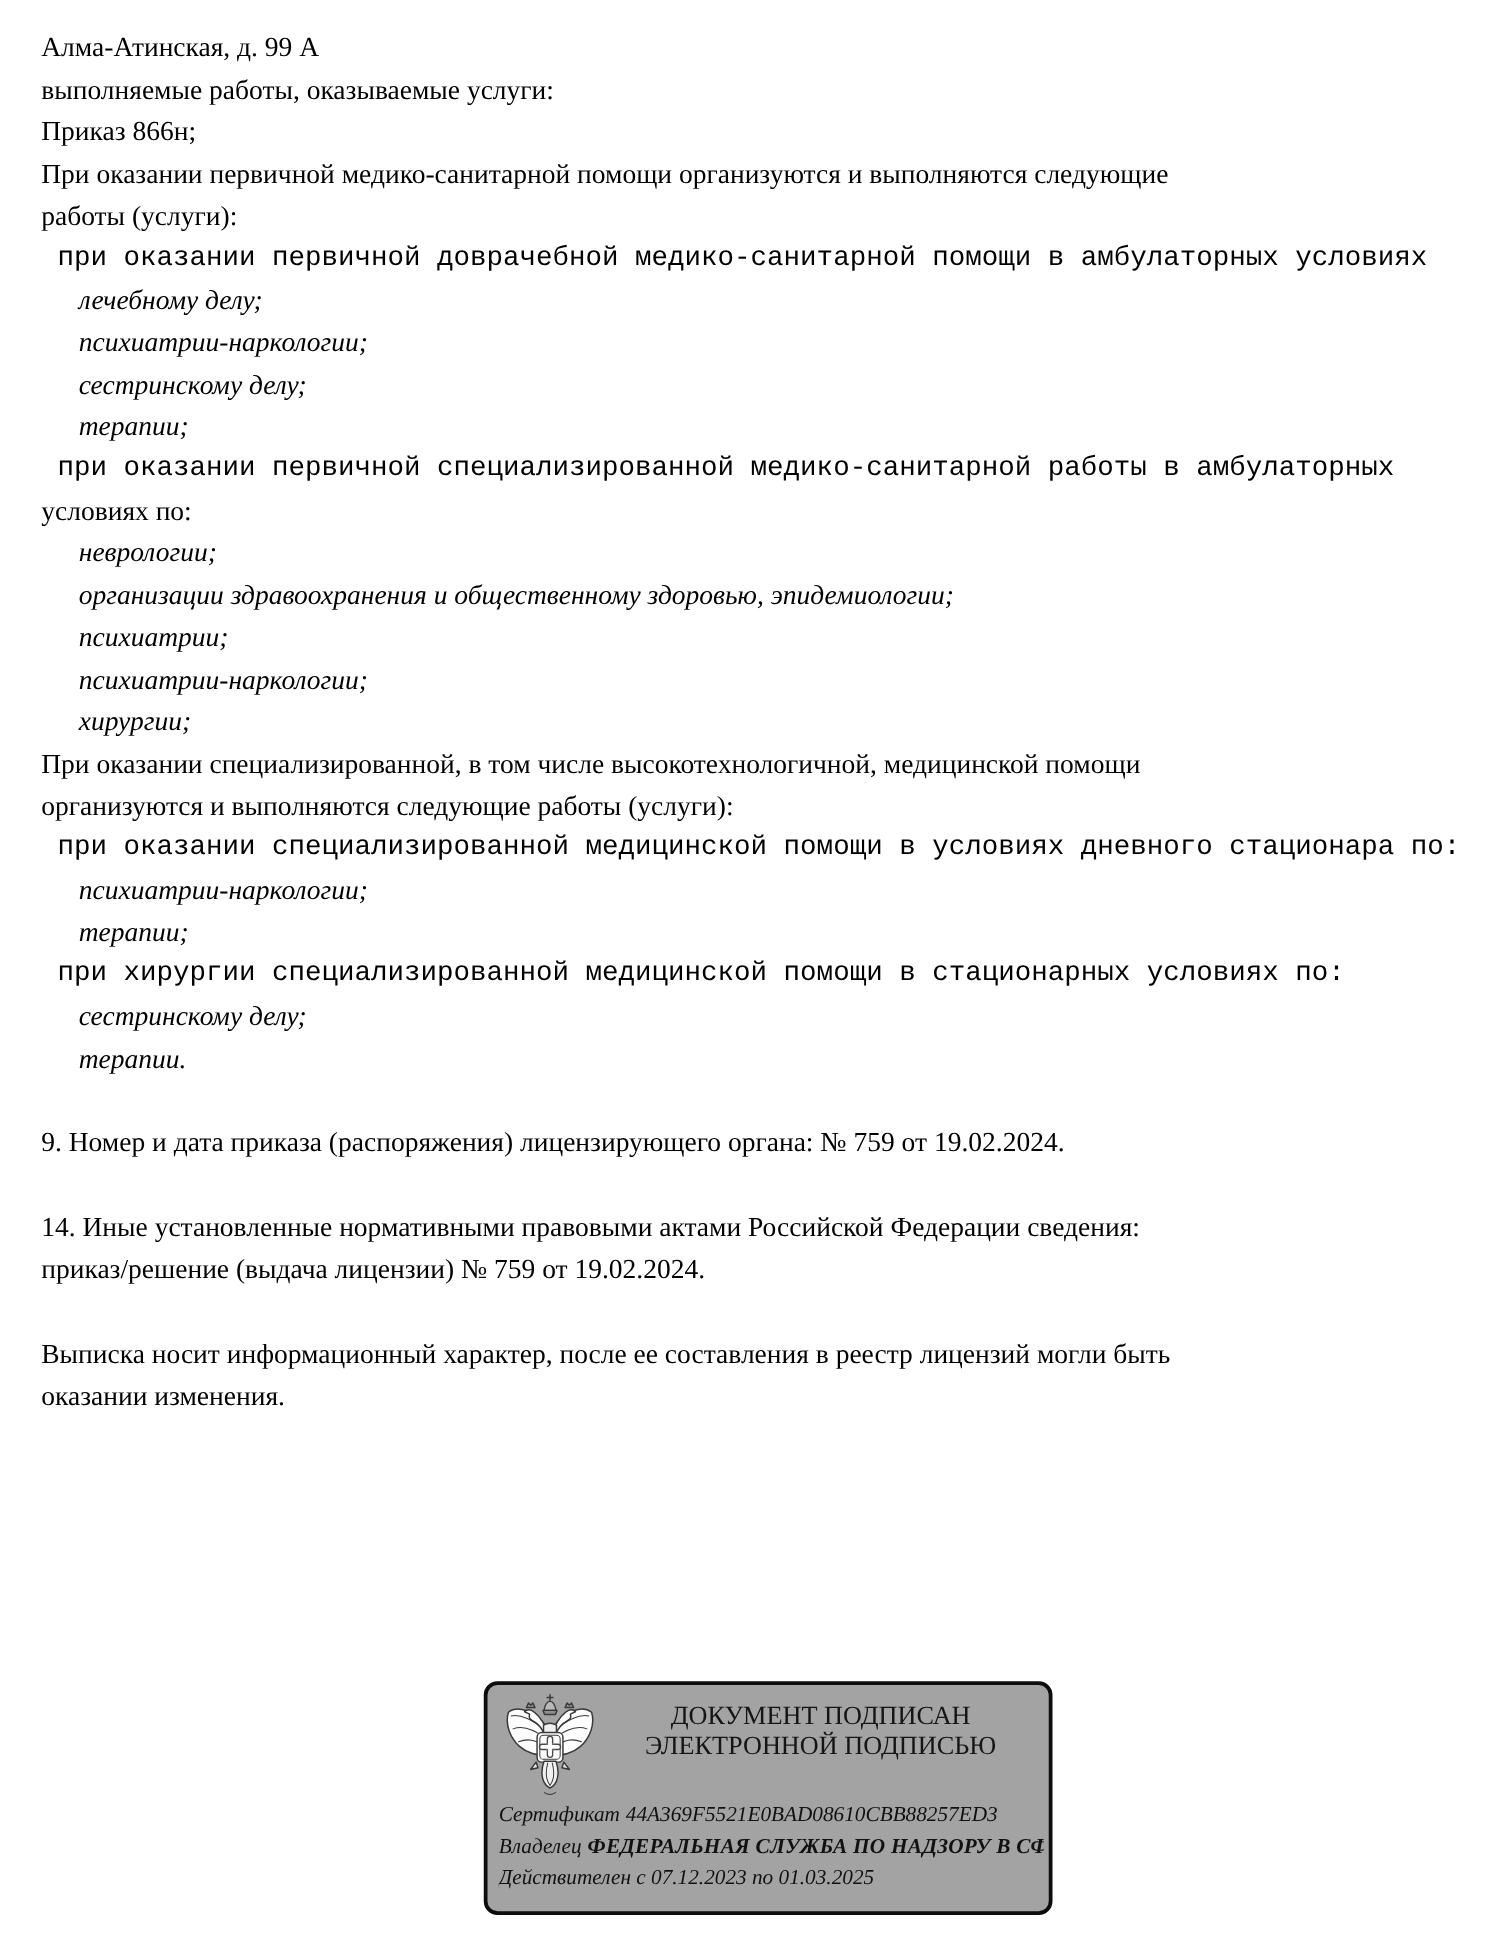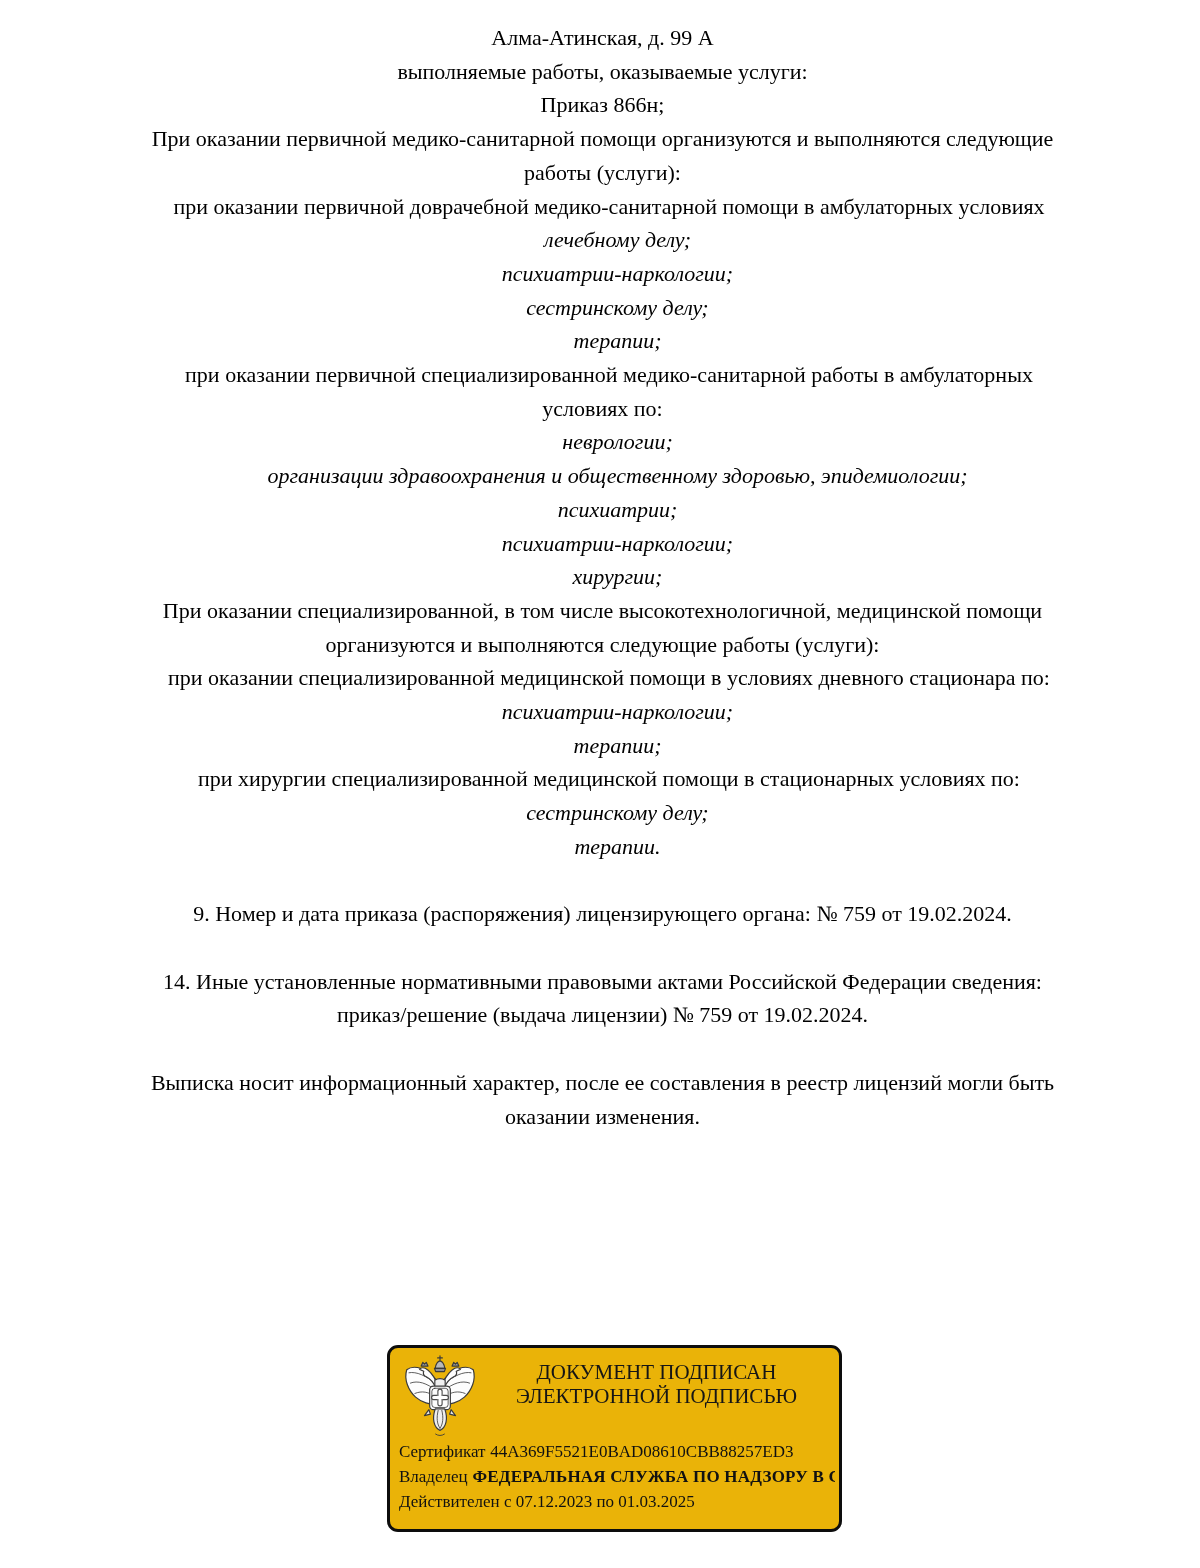--- a/index.html
+++ b/index.html
@@ -9,54 +9,54 @@
     position: relative;
     overflow: hidden;
     font-family: "Liberation Serif", "DejaVu Serif", serif;
     color: #000000;
   }
   .doc-text {
     position: absolute;
     left: 33px; top: 21px; right: 28px;
     font-size: 22px;
     line-height: 33.7px;
-    text-align: center;
   }
   .line { white-space: pre; min-height: 33.7px; }
   .indent-0 { padding-left: 0; }
-  .indent-1 { padding-left: 13px; }
+  .indent-1 { padding-left: 13px; font-family: Liberation Mono, monospace; }
   .indent-2 { padding-left: 30px; font-style: italic; }
 
   .stamp {
     position: absolute;
     left: 387px; top: 1345px;
     width: 455px; height: 187px;
     border: 3px solid #0d0d0d;
     border-radius: 11px;
-    background: #eab308;
+    background: #a3a3a3;
   }
   .stamp-emblem {
     position: absolute;
     left: 13px; top: 7px;
     width: 74px; height: 85px;
   }
   .stamp-title {
     position: absolute;
     left: 88px; right: 4px; top: 13px;
     text-align: center;
     font-size: 21px;
     line-height: 23.5px;
     color: #151515;
   }
   .stamp-info {
     position: absolute;
     left: 9px; right: 4px; top: 91px;
     font-size: 17px;
     line-height: 25px;
     color: #111111;
+    font-style: italic;
   }
   .info-line { white-space: nowrap; overflow: hidden; }
   .info-line .lbl { margin-right: 0.28em; }
   .info-line b { font-weight: bold; letter-spacing: 0.2px; }
 </style>
 </head>
 <body>
 
 <div class="doc-text" id="doc-lines">
     <div class="line indent-0">Алма-Атинская, д. 99 А</div>

